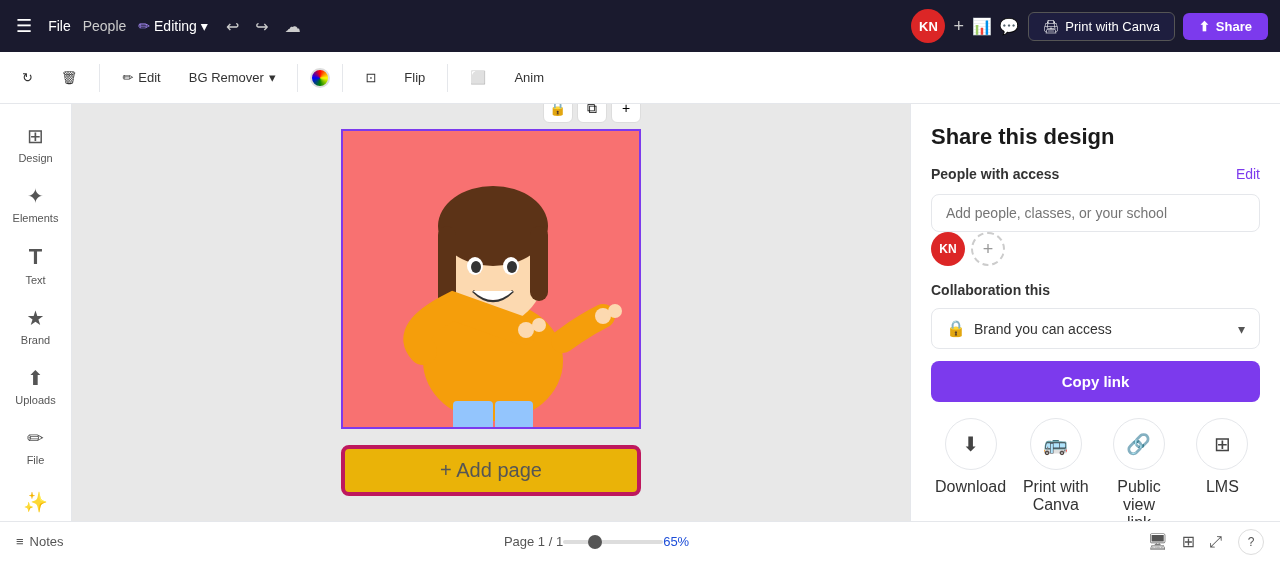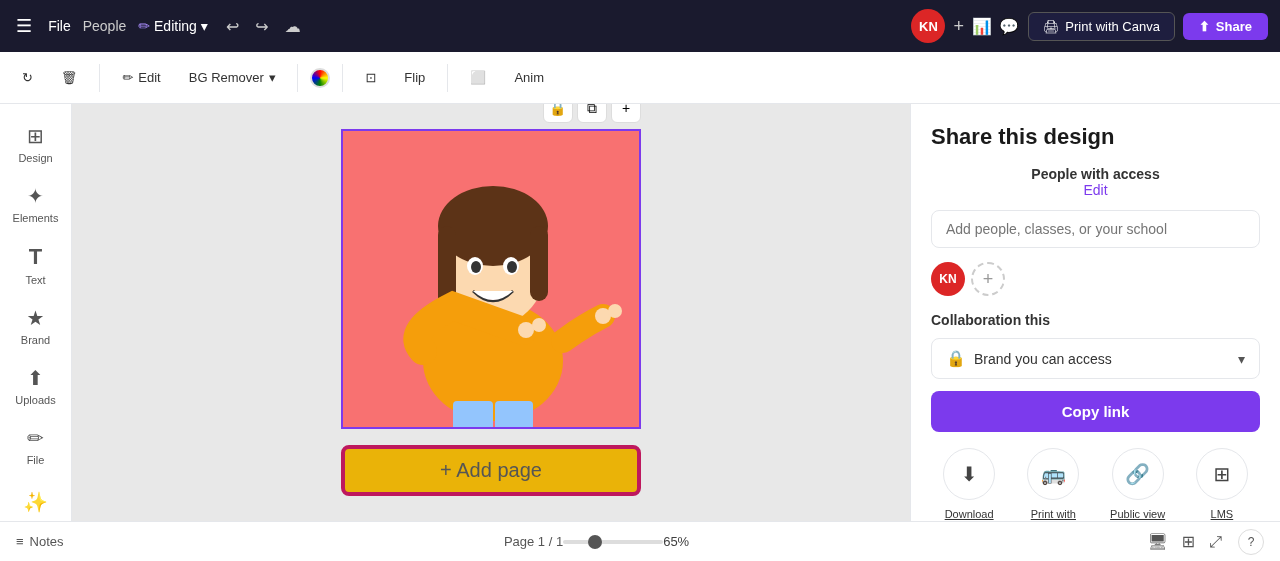--- a/index.html
+++ b/index.html
@@ -153,50 +153,49 @@
       display: flex;
       align-items: center;
       padding: 0 16px;
       gap: 12px;
       flex-shrink: 0;
     }
     .notes-btn { display: flex; align-items: center; gap: 6px; background: none; border: none; cursor: pointer; font-size: 13px; color: #555; }
     .page-info { flex: 1; display: flex; align-items: center; justify-content: center; gap: 0; font-size: 13px; color: #555; }
     .zoom-slider { -webkit-appearance: none; width: 100px; height: 4px; border-radius: 2px; background: #ddd; outline: none; }
     .zoom-slider::-webkit-slider-thumb { -webkit-appearance: none; width: 14px; height: 14px; border-radius: 50%; background: #555; cursor: pointer; }
-    .zoom-value { font-size: 13px; color: #404040; min-width: 40px; }
+    .zoom-value { font-size: 13px; color: #1d4ed8; min-width: 40px; }
     .view-btns { display: flex; gap: 6px; }
     .view-btn { background: none; border: none; cursor: pointer; font-size: 16px; color: #555; padding: 4px; }
     .help-btn { background: none; border: 1px solid #ddd; border-radius: 50%; width: 26px; height: 26px; cursor: pointer; font-size: 12px; color: #555; display: flex; align-items: center; justify-content: center; }
 
     
     .share-panel {
       width: 370px;
       background: white;
       border-left: 1px solid #e5e7eb;
       box-shadow: -4px 0 20px rgba(0,0,0,0.1);
       display: flex;
       flex-direction: column;
       flex-shrink: 0;
       overflow-y: auto;
     }
     .share-panel-title { font-size: 22px; font-weight: 700; color: #1a1a1a; margin-bottom: 16px; }
-    .people-access-row { display: flex; align-items: center; justify-content: space-between; margin-bottom: 12px; flex-direction: column; }
+    .people-access-row { display: flex; align-items: center; justify-content: space-between; margin-bottom: 12px; }
     .people-access-label { font-size: 14px; font-weight: 600; color: #333; }
     .edit-link { color: #7c3aed; font-size: 14px; text-decoration: none; cursor: pointer; }
 
     .add-people-input {
       width: 100%;
       padding: 10px 14px;
       border: 1px solid #e5e7eb;
       border-radius: 8px;
       font-size: 14px;
       color: #999;
       outline: none;
-      margin-bottom: 14px;
     }
     .avatar-row { display: flex; align-items: center; gap: 6px; margin-bottom: 16px; }
     .user-avatar { width: 34px; height: 34px; border-radius: 50%; background: #dc2626; color: white; font-size: 12px; font-weight: 700; display: flex; align-items: center; justify-content: center; }
     .add-collaborator-btn { width: 34px; height: 34px; border-radius: 50%; background: none; border: 2px dashed #ccc; cursor: pointer; font-size: 18px; color: #999; display: flex; align-items: center; justify-content: center; }
 
     .collab-link-label { font-size: 14px; font-weight: 600; color: #333; margin-bottom: 10px; }
     .access-dropdown {
       width: 100%;
       padding: 10px 14px;
       border: 1px solid #e5e7eb;
@@ -242,21 +241,21 @@
     }
     .share-option-icon {
       width: 52px; height: 52px;
       border-radius: 50%;
       border: 1.5px solid #e5e7eb;
       display: flex; align-items: center; justify-content: center;
       font-size: 20px;
       color: #444;
       background: white;
     }
-    .share-option-label { font-size: 11px; color: #333; text-align: center; text-decoration: underline; }
+    .share-option-label { font-size: 16px; color: #333; text-align: center; }
   </style>
 </head>
 <body>
 
 <div class="top-bar">
   <div class="top-bar-left">
     <button class="hamburger-btn">☰</button>
     <button class="file-btn">File</button>
     <button class="resize-btn">
       <span>People</span>

